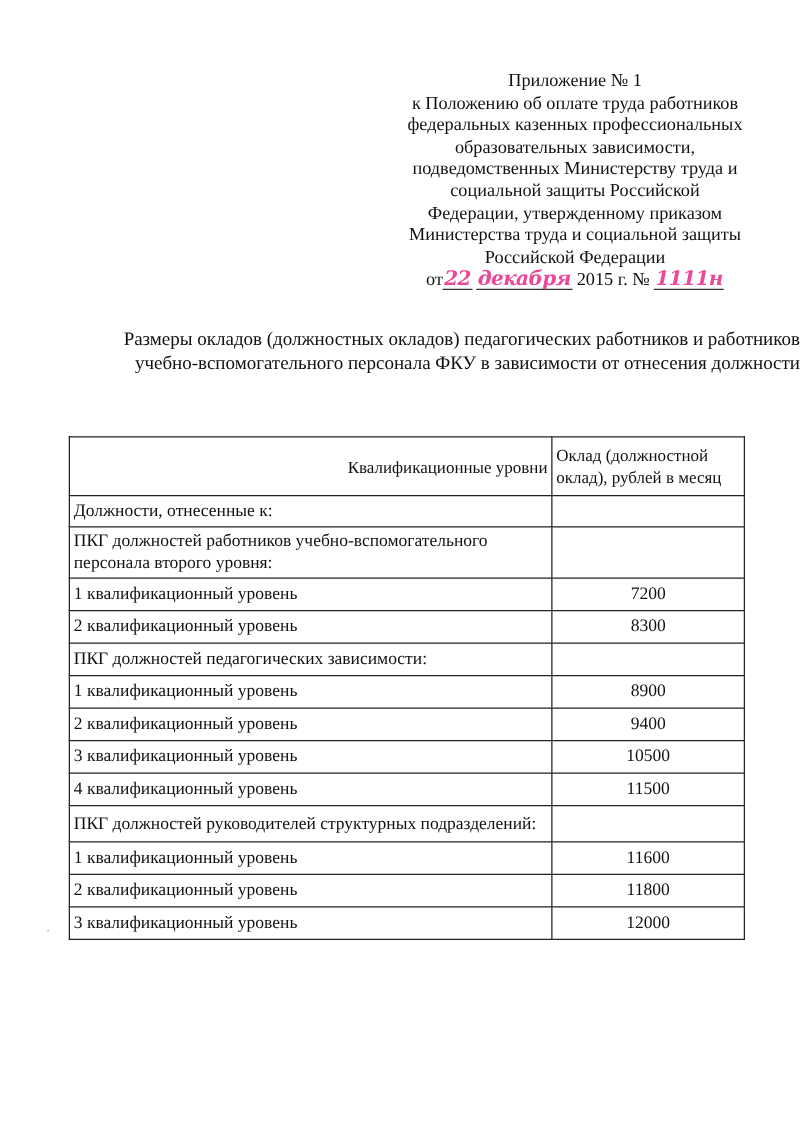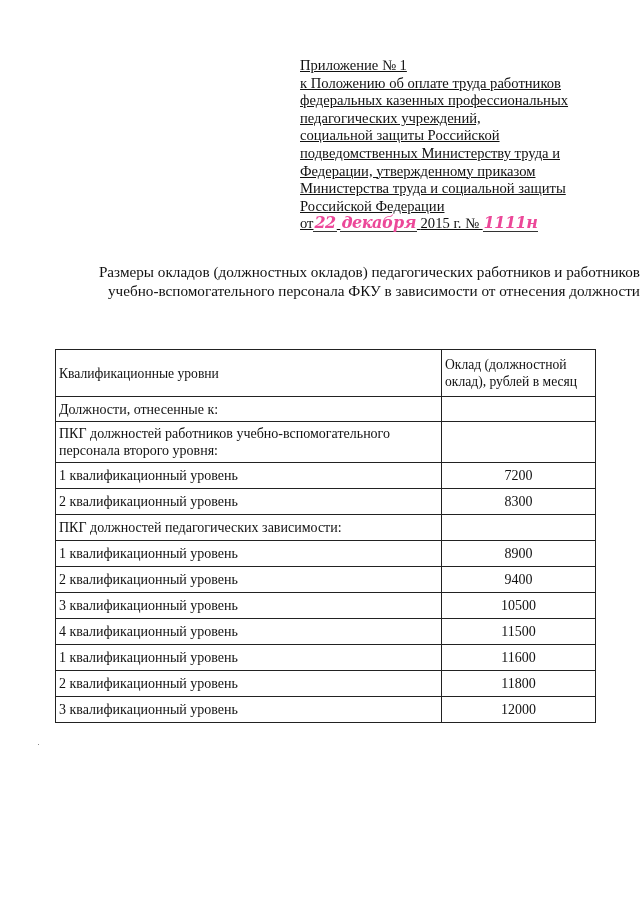--- a/index.html
+++ b/index.html
@@ -3,21 +3,21 @@
 <meta charset="utf-8">
 <style>
   html, body { margin: 0; padding: 0; }
   body {
     width: 640px; height: 905px; background: #ffffff; position: relative;
     font-family: "Liberation Serif", "DejaVu Serif", serif; color: #111;
     overflow: hidden;
   }
   .appendix {
     position: absolute; left: 300px; top: 57px; width: 320px;
-    font-size: 14.6px; line-height: 17.6px; text-decoration: underline;
+    text-align: center; font-size: 14.6px; line-height: 17.6px;
   }
   .appendix div { white-space: nowrap; }
   .sign-line { position: relative; }
   .hand {
     font-family: "DejaVu Serif", serif; font-style: italic; font-weight: bold;
     font-size: 16px; color: #ec4899; display: inline-block;
     border-bottom: 1px solid #333; line-height: 16px; padding: 0 1px;
     letter-spacing: -0.5px;
   }
   .title {
@@ -29,38 +29,38 @@
     position: absolute; left: 55px; top: 349px;
     width: 540px; border-collapse: collapse; table-layout: fixed;
     font-size: 14px; line-height: 17px;
   }
   table.salary td, table.salary th {
     border: 1.2px solid #222; padding: 0 3px; vertical-align: middle;
     font-weight: normal;
   }
   col.c1 { width: 386px; }
   col.c2 { width: 154px; }
-  th.h1 { text-align: left; height: 46px; font-size: 13.6px; }
+  th.h1 { text-align: right; height: 46px; font-size: 13.6px; }
   th.h2 { text-align: left; font-size: 13.6px; line-height: 17px; }
   td.v { text-align: center; }
   tr.r1 td { height: 24px; }
   tr.r2 td { height: 40px; }
   tr.r3 td { height: 25px; }
   .speck { position: absolute; left: 38px; top: 744px; width: 1px; height: 1px; background: #888; }
 </style>
 </head>
 <body>
 
 <div class="appendix">
   <div>Приложение № 1</div>
   <div>к Положению об оплате труда работников</div>
   <div>федеральных казенных профессиональных</div>
-  <div>педагогических учреждений,</div>
+  <div>образовательных зависимости,</div>
+  <div>подведомственных Министерству труда и</div>
   <div>социальной защиты Российской</div>
-  <div>подведомственных Министерству труда и</div>
   <div>Федерации, утвержденному приказом</div>
   <div>Министерства труда и социальной защиты</div>
   <div>Российской Федерации</div>
   <div class="sign-line">
     <span>от</span><span class="hand">22</span>
     <span class="hand">декабря</span>
     <span>2015 г. №</span>
     <span class="hand">1111н</span>
   </div>
 </div>
@@ -111,20 +111,24 @@
       <td class="v">9400</td>
     </tr>
     <tr class="r3">
       <td>3 квалификационный уровень</td>
       <td class="v">10500</td>
     </tr>
     <tr class="r3">
       <td>4 квалификационный уровень</td>
       <td class="v">11500</td>
     </tr>
+    <tr class="r3" style="height:28px">
+      <td style="height:28px">ПКГ должностей руководителей структурных подразделений:</td>
+      <td class="v"></td>
+    </tr>
     <tr class="r3">
       <td>1 квалификационный уровень</td>
       <td class="v">11600</td>
     </tr>
     <tr class="r3">
       <td>2 квалификационный уровень</td>
       <td class="v">11800</td>
     </tr>
     <tr class="r3">
       <td>3 квалификационный уровень</td>

